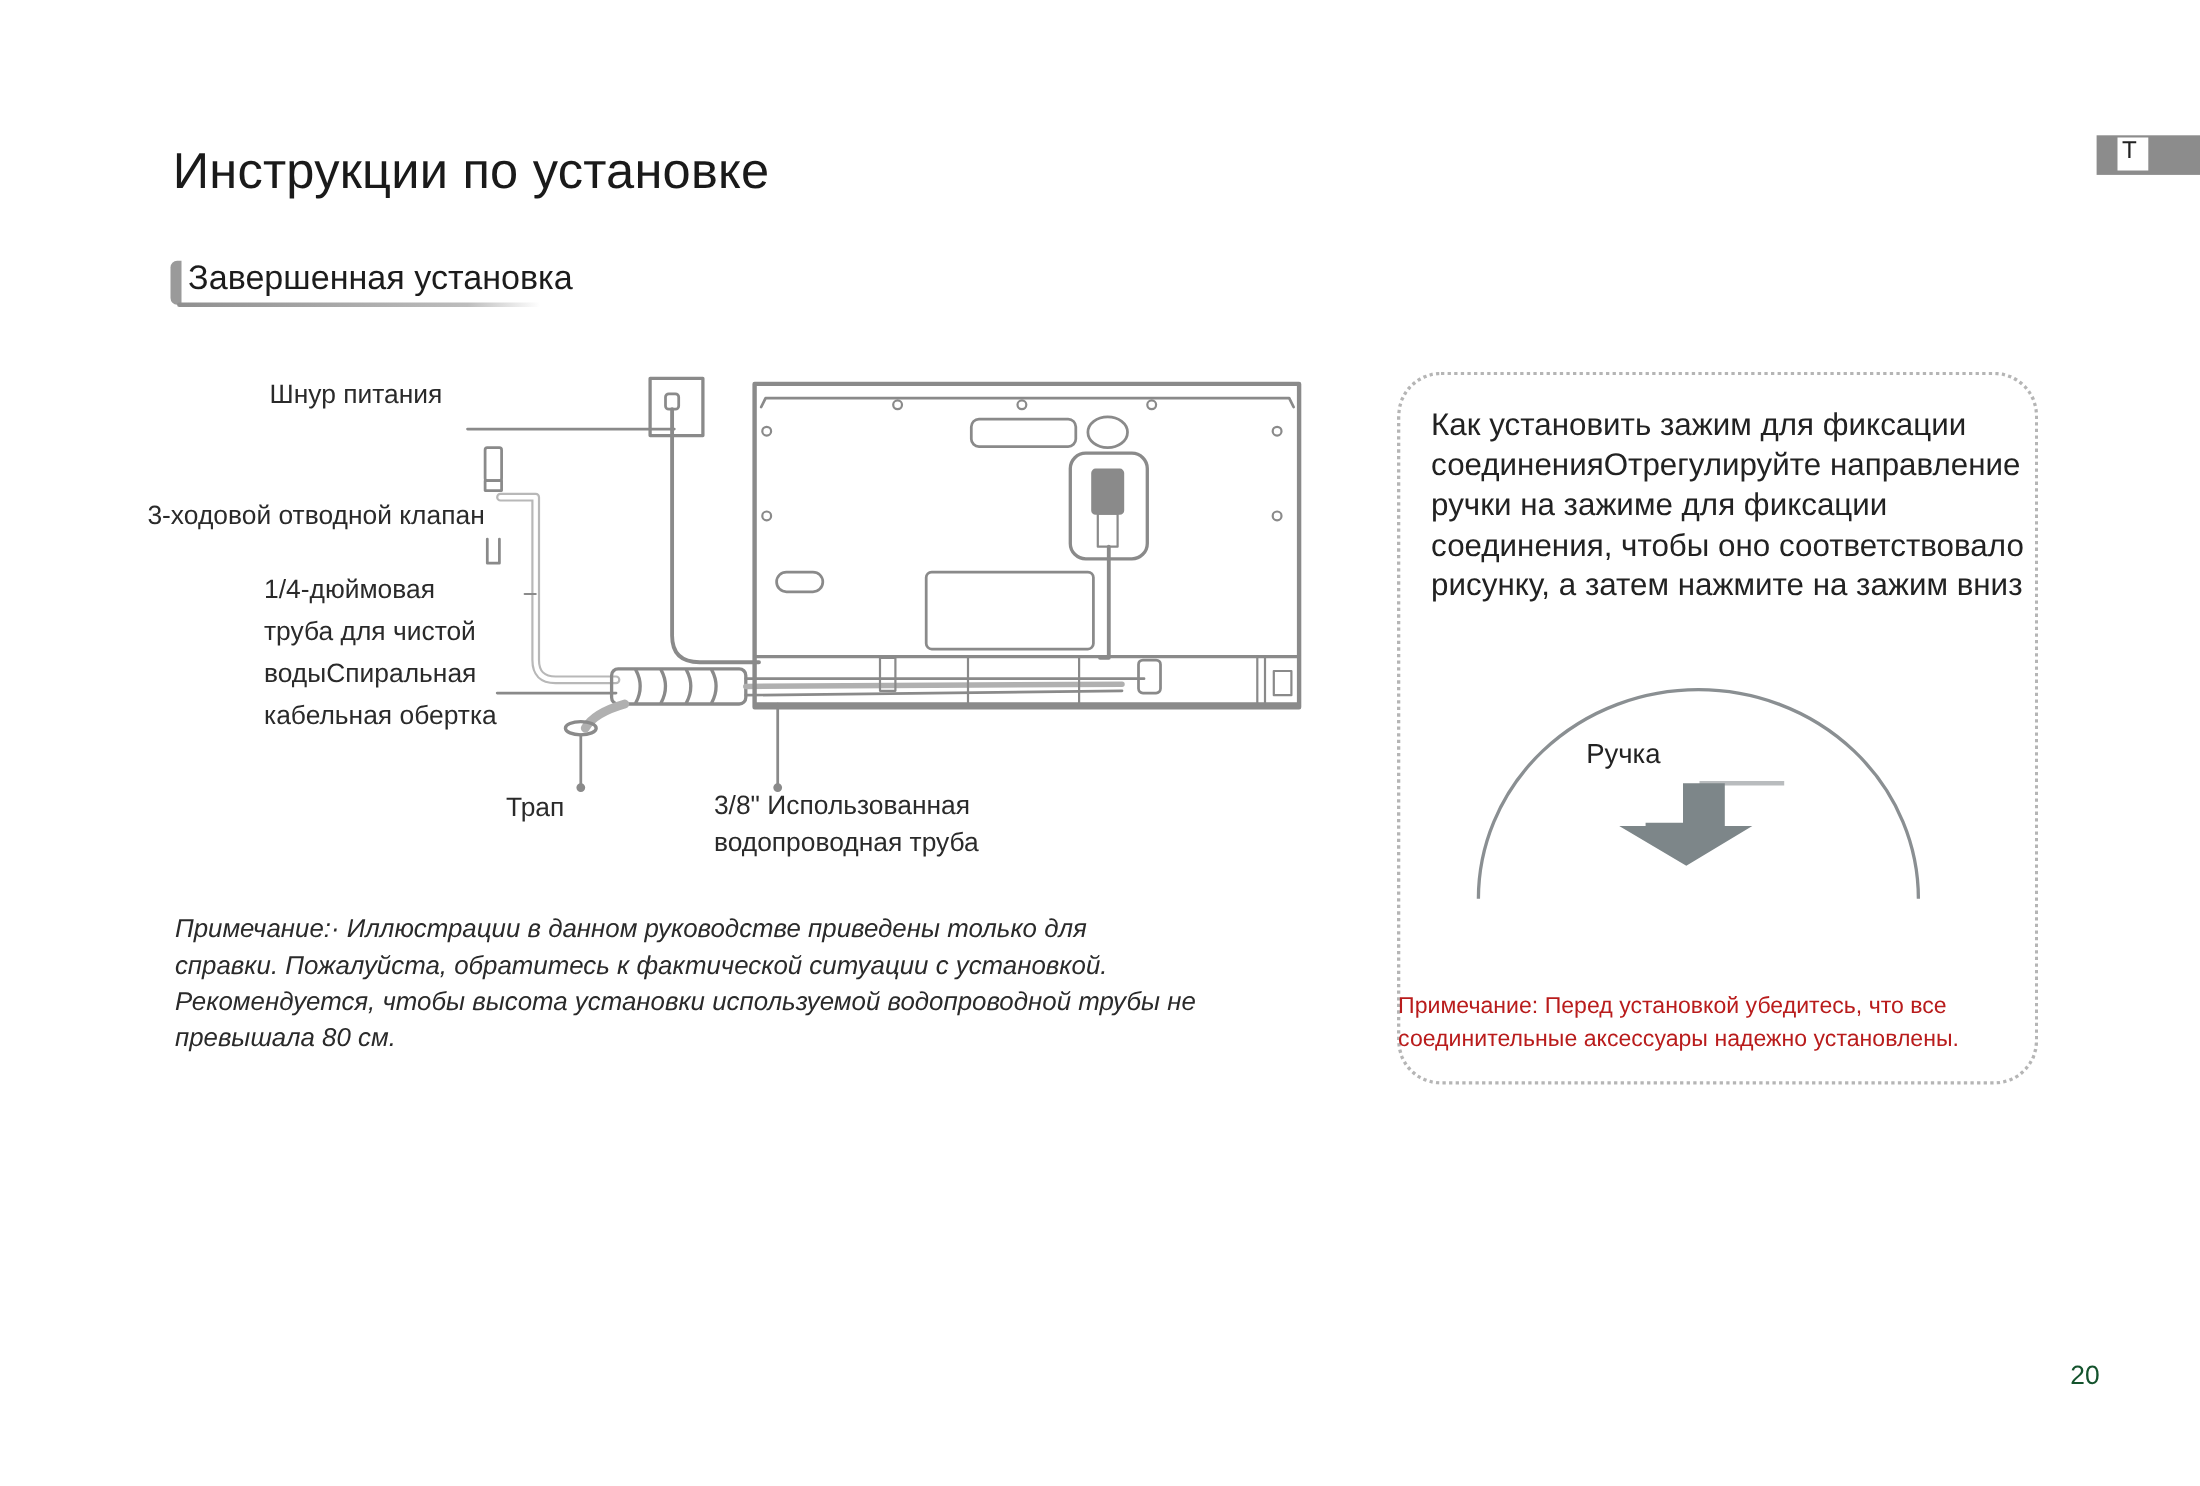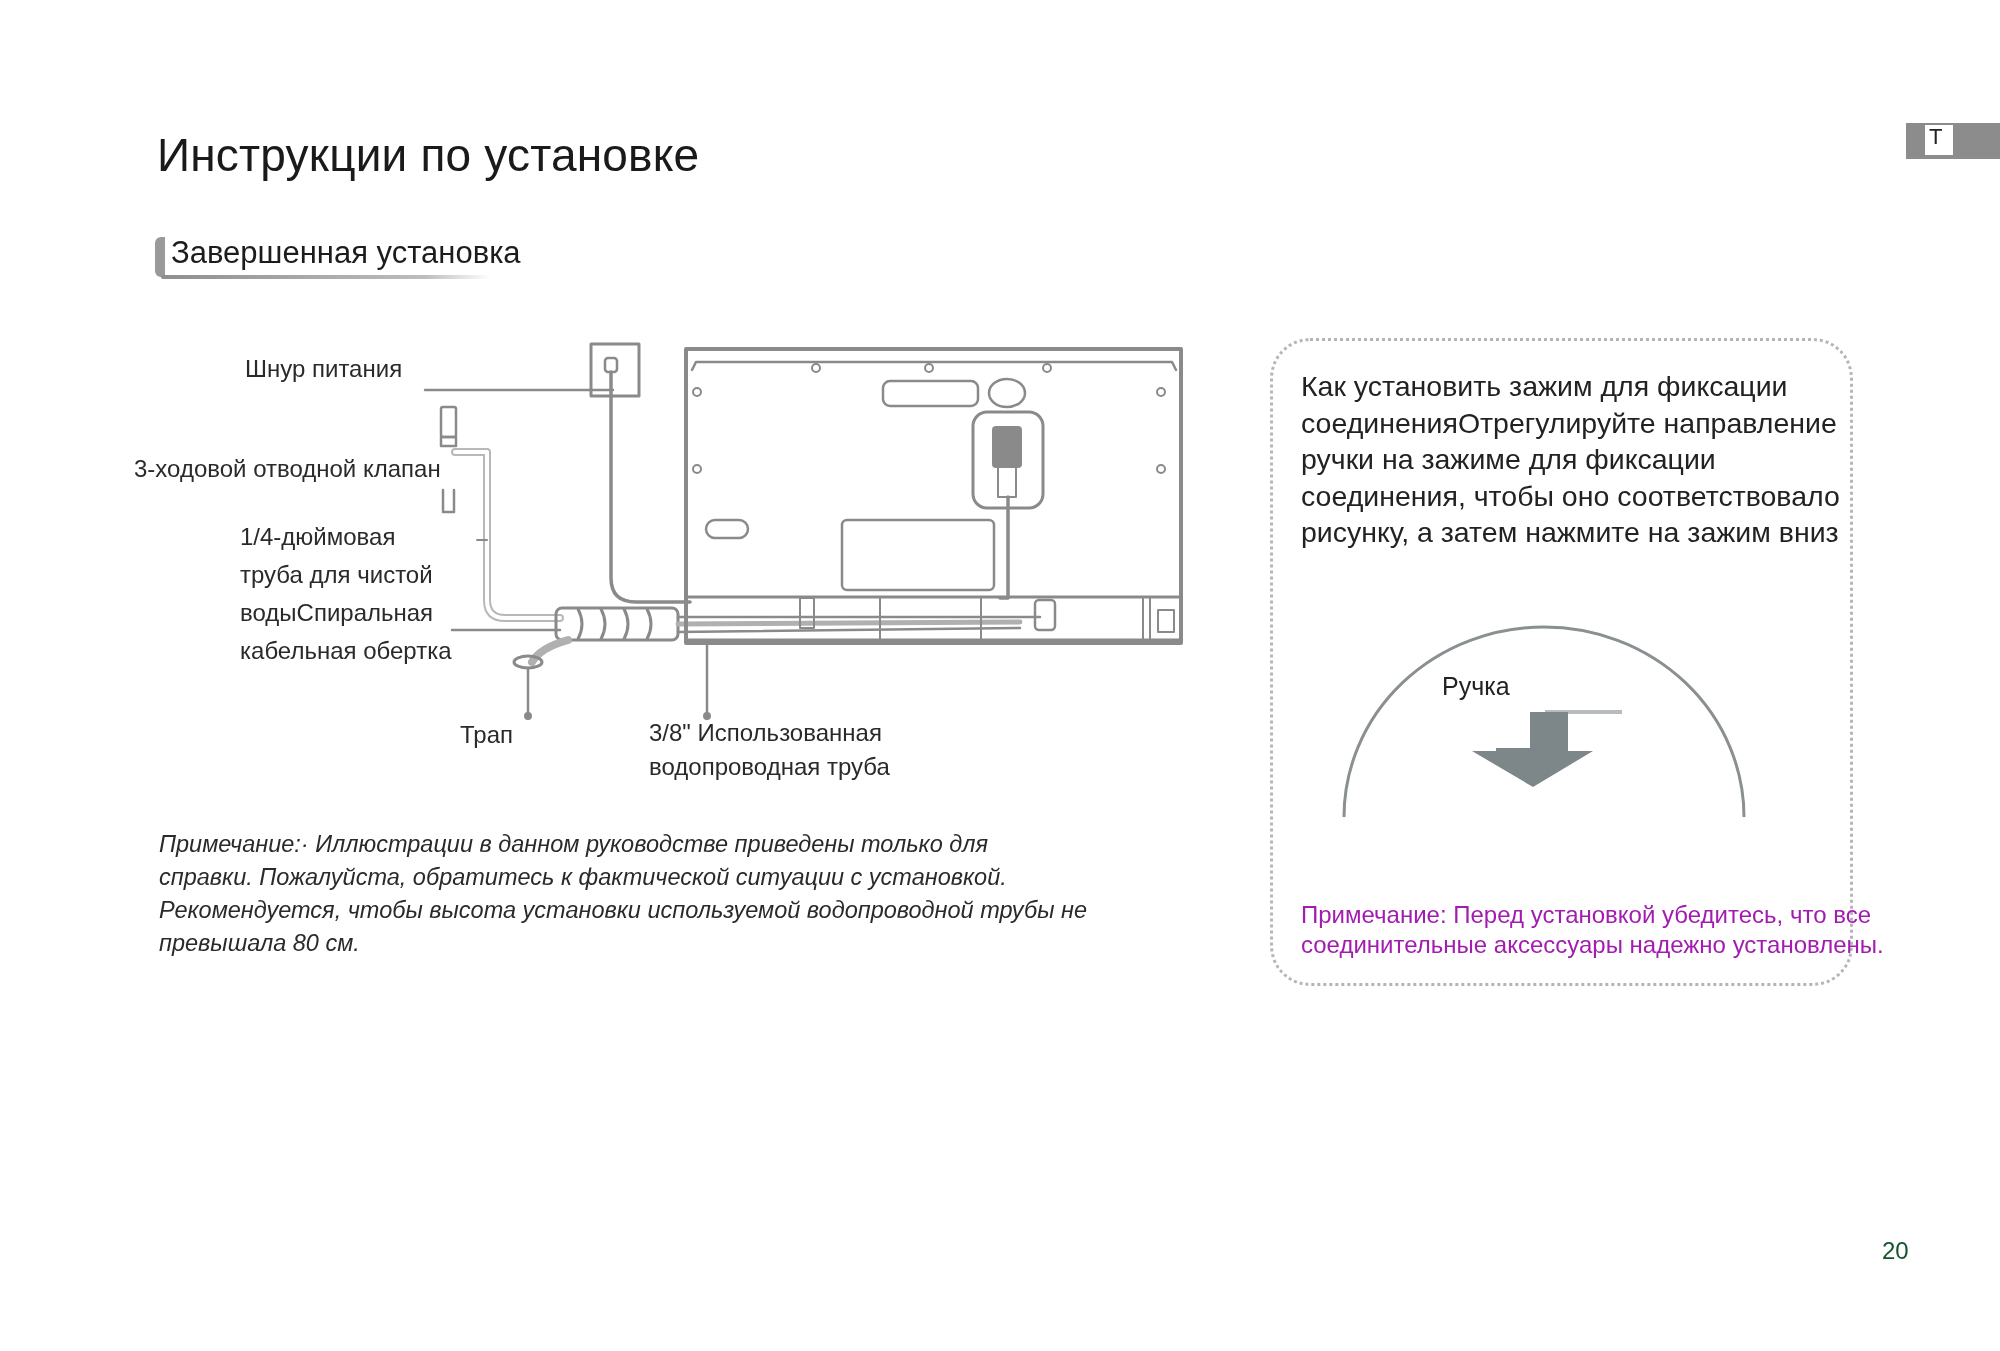--- a/index.html
+++ b/index.html
@@ -14,21 +14,21 @@
   .corner-tab { left: 1906px; top: 123px; width: 94px; height: 36px; background: #8c8c8c; }
   .corner-tab .box { position: absolute; left: 19px; top: 2px; width: 28px; height: 30px; background: #ffffff; }
   .corner-tab .txt { position: absolute; left: 23px; top: 1px; font-size: 22px; color: #222; }
   .diagram-label { font-size: 24px; color: #2a2a2a; white-space: nowrap; line-height: 38px; }
   .note { left: 159px; top: 828px; font-size: 23.5px; line-height: 33px; color: #2a2a2a; width: 1000px; }
   .note div { white-space: nowrap; font-style: italic; }
   .callout { left: 1270px; top: 338px; width: 583px; height: 648px; border: 3px dotted #b5b5b5; border-radius: 40px; box-sizing: border-box; }
   .callout-text { left: 1301px; top: 368px; font-size: 28.5px; line-height: 36.5px; color: #222; }
   .callout-text div { white-space: nowrap; }
   .handle-label { left: 1442px; top: 672px; font-size: 25px; color: #222; }
-  .callout-note { left: 1301px; top: 900px; font-size: 24px; line-height: 30px; color: #a21caf; }
+  .callout-note { left: 1271px; top: 900px; font-size: 21px; line-height: 30px; color: #b91c1c; }
   .callout-note div { white-space: nowrap; }
   .page-number { left: 1882px; top: 1237px; font-size: 24px; color: #14532d; }
   svg { position: absolute; overflow: visible; }
 </style>
 </head>
 <body>
 
 <div class="abs page-title">Инструкции по установке</div>
 
 <div class="abs section-tab">
@@ -116,21 +116,21 @@
       <rect x="800" y="598" width="14" height="30" stroke-width="2"></rect>
       <rect x="1035" y="600" width="20" height="30" rx="4" stroke-width="2.5"></rect>
       <line x1="1143" y1="597" x2="1143" y2="640" stroke-width="2"></line>
       <line x1="1150" y1="597" x2="1150" y2="640" stroke-width="2"></line>
       <rect x="1158" y="610" width="16" height="22" stroke-width="2"></rect>
       <line x1="1181" y1="400" x2="1181" y2="420" stroke-width="2"></line>
     </g>
   </g>
 </svg>
 
-<div class="abs diagram-label" style="left:245px;top:350px">Шнур питания</div>
+<div class="abs diagram-label" style="left:245px;top:340px">Шнур питания</div>
 <div class="abs diagram-label" style="left:134px;top:450px">3-ходовой отводной клапан</div>
 <div class="abs diagram-label" style="left:240px;top:518px">
   <div>1/4-дюймовая</div>
   <div>труба для чистой</div>
   <div>водыСпиральная</div>
   <div>кабельная обертка</div>
 </div>
 <div class="abs diagram-label" style="left:460px;top:716px">Трап</div>
 <div class="abs diagram-label" style="left:649px;top:716px;line-height:34px">
   <div>3/8" Использованная</div>

